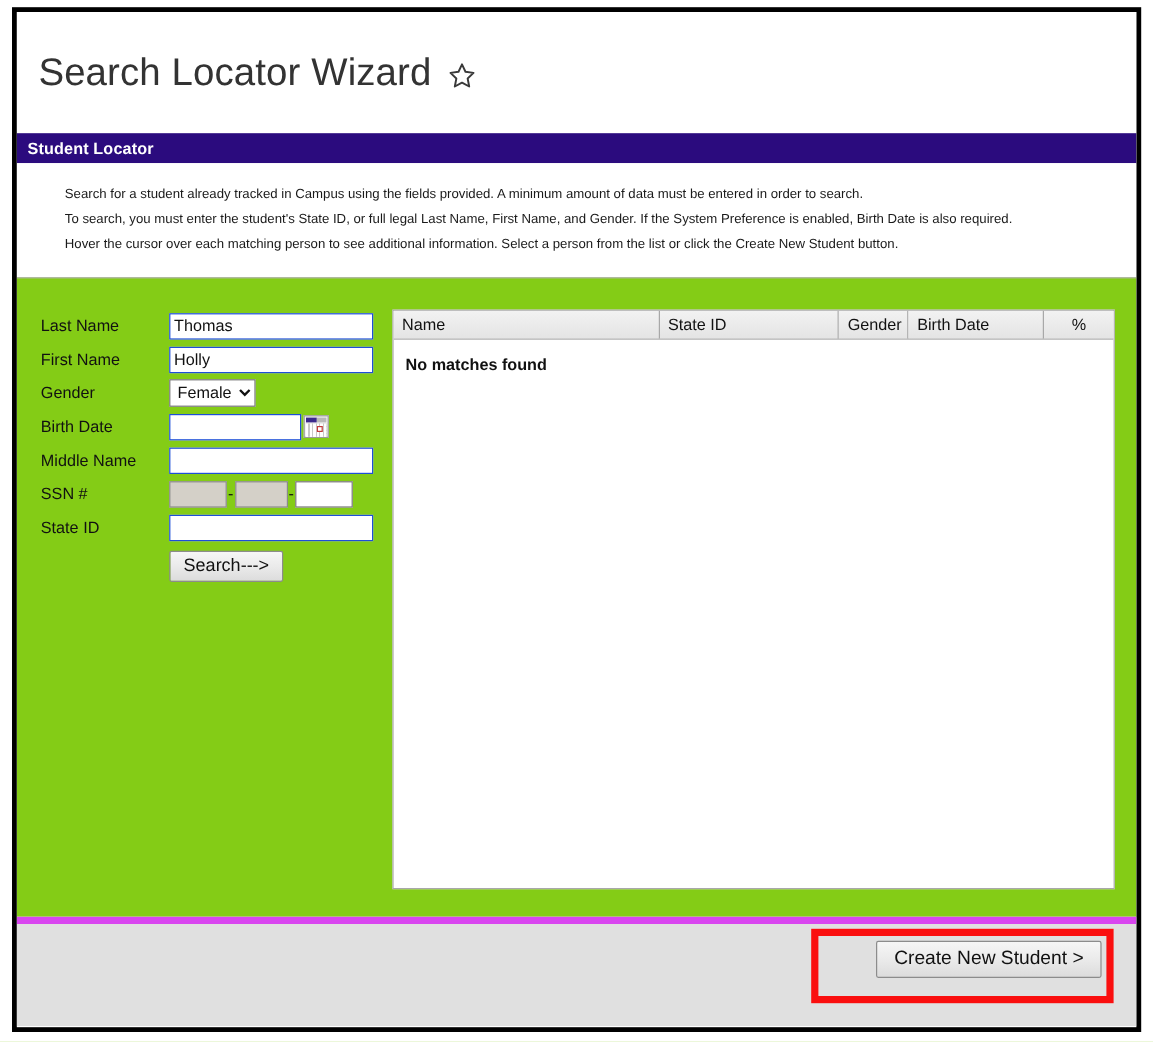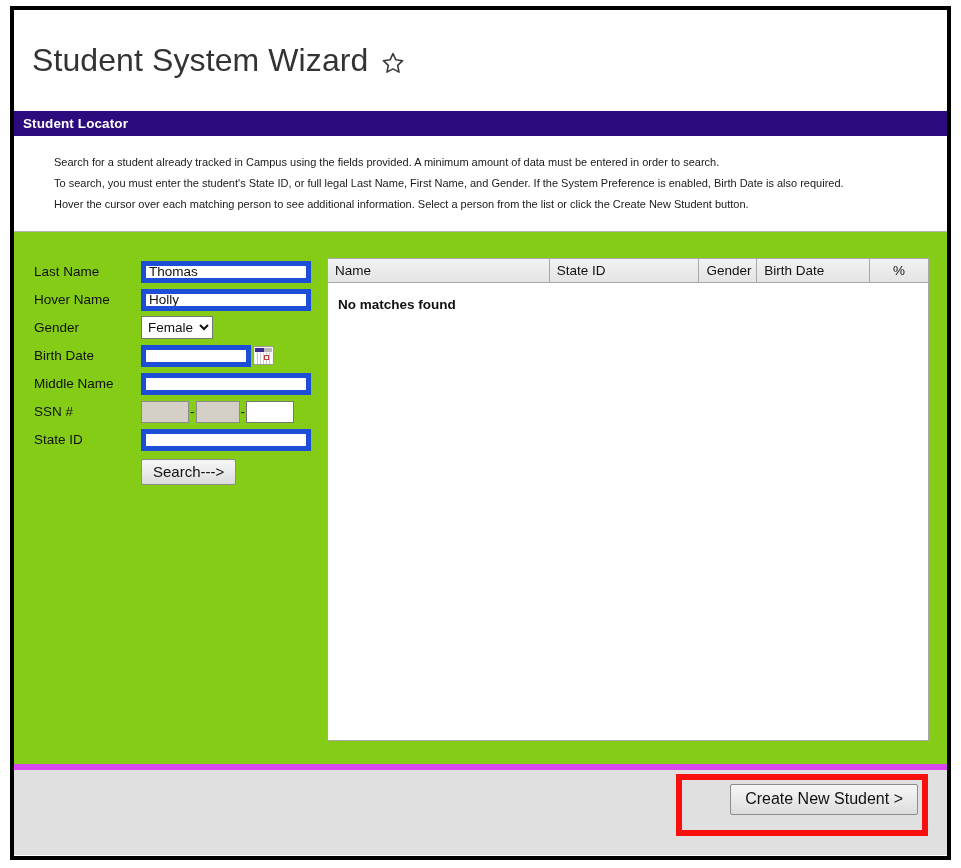--- a/index.html
+++ b/index.html
@@ -109,21 +109,21 @@
     color: #111111;
     width: 107px;
     flex: 0 0 107px;
   }
   .txt {
     font-family: "Liberation Sans", sans-serif;
     font-size: 13.5px;
     color: #111111;
     height: 22px;
     box-sizing: border-box;
-    border: 5px solid #1d4ed8;
+    border: 1px solid #1d4ed8;
     background: #ffffff;
     padding: 0 3px;
     outline: none;
   }
   .txt-wide { width: 170px; }
   .txt-date { width: 110px; }
 
   select.gender-select {
     font-family: "Liberation Sans", sans-serif;
     font-size: 13.5px;
@@ -277,21 +277,21 @@
     box-sizing: border-box;
     pointer-events: none;
   }
 </style>
 </head>
 <body>
 
 <div id="app-frame">
 
   <div id="page-title-bar">
-    <span id="page-title-text">Student System Wizard</span>
+    <span id="page-title-text">Search Locator Wizard</span>
     <span id="favorite-star">
       <svg width="24" height="24" viewBox="0 0 24 24" aria-hidden="true">
         <path d="M12 2.6 L14.9 8.8 L21.6 9.7 L16.7 14.4 L18 21.1 L12 17.9 L6 21.1 L7.3 14.4 L2.4 9.7 L9.1 8.8 Z" fill="none" stroke="#3a3a3a" stroke-width="1.6" stroke-linejoin="round"></path>
       </svg>
     </span>
   </div>
 
   <div id="section-header">
     <span id="section-header-label">Student Locator</span>
   </div>
@@ -305,21 +305,21 @@
   <div id="body-area">
 
     <div id="search-form">
 
       <div class="form-row">
         <span class="form-label">Last Name</span>
         <input class="txt txt-wide" type="text" value="Thomas" style="">
       </div>
 
       <div class="form-row">
-        <span class="form-label">Hover Name</span>
+        <span class="form-label">First Name</span>
         <input class="txt txt-wide" type="text" value="Holly" style="">
       </div>
 
       <div class="form-row">
         <span class="form-label">Gender</span>
         <select class="gender-select">
           <option>Female</option>
         </select>
       </div>
 

